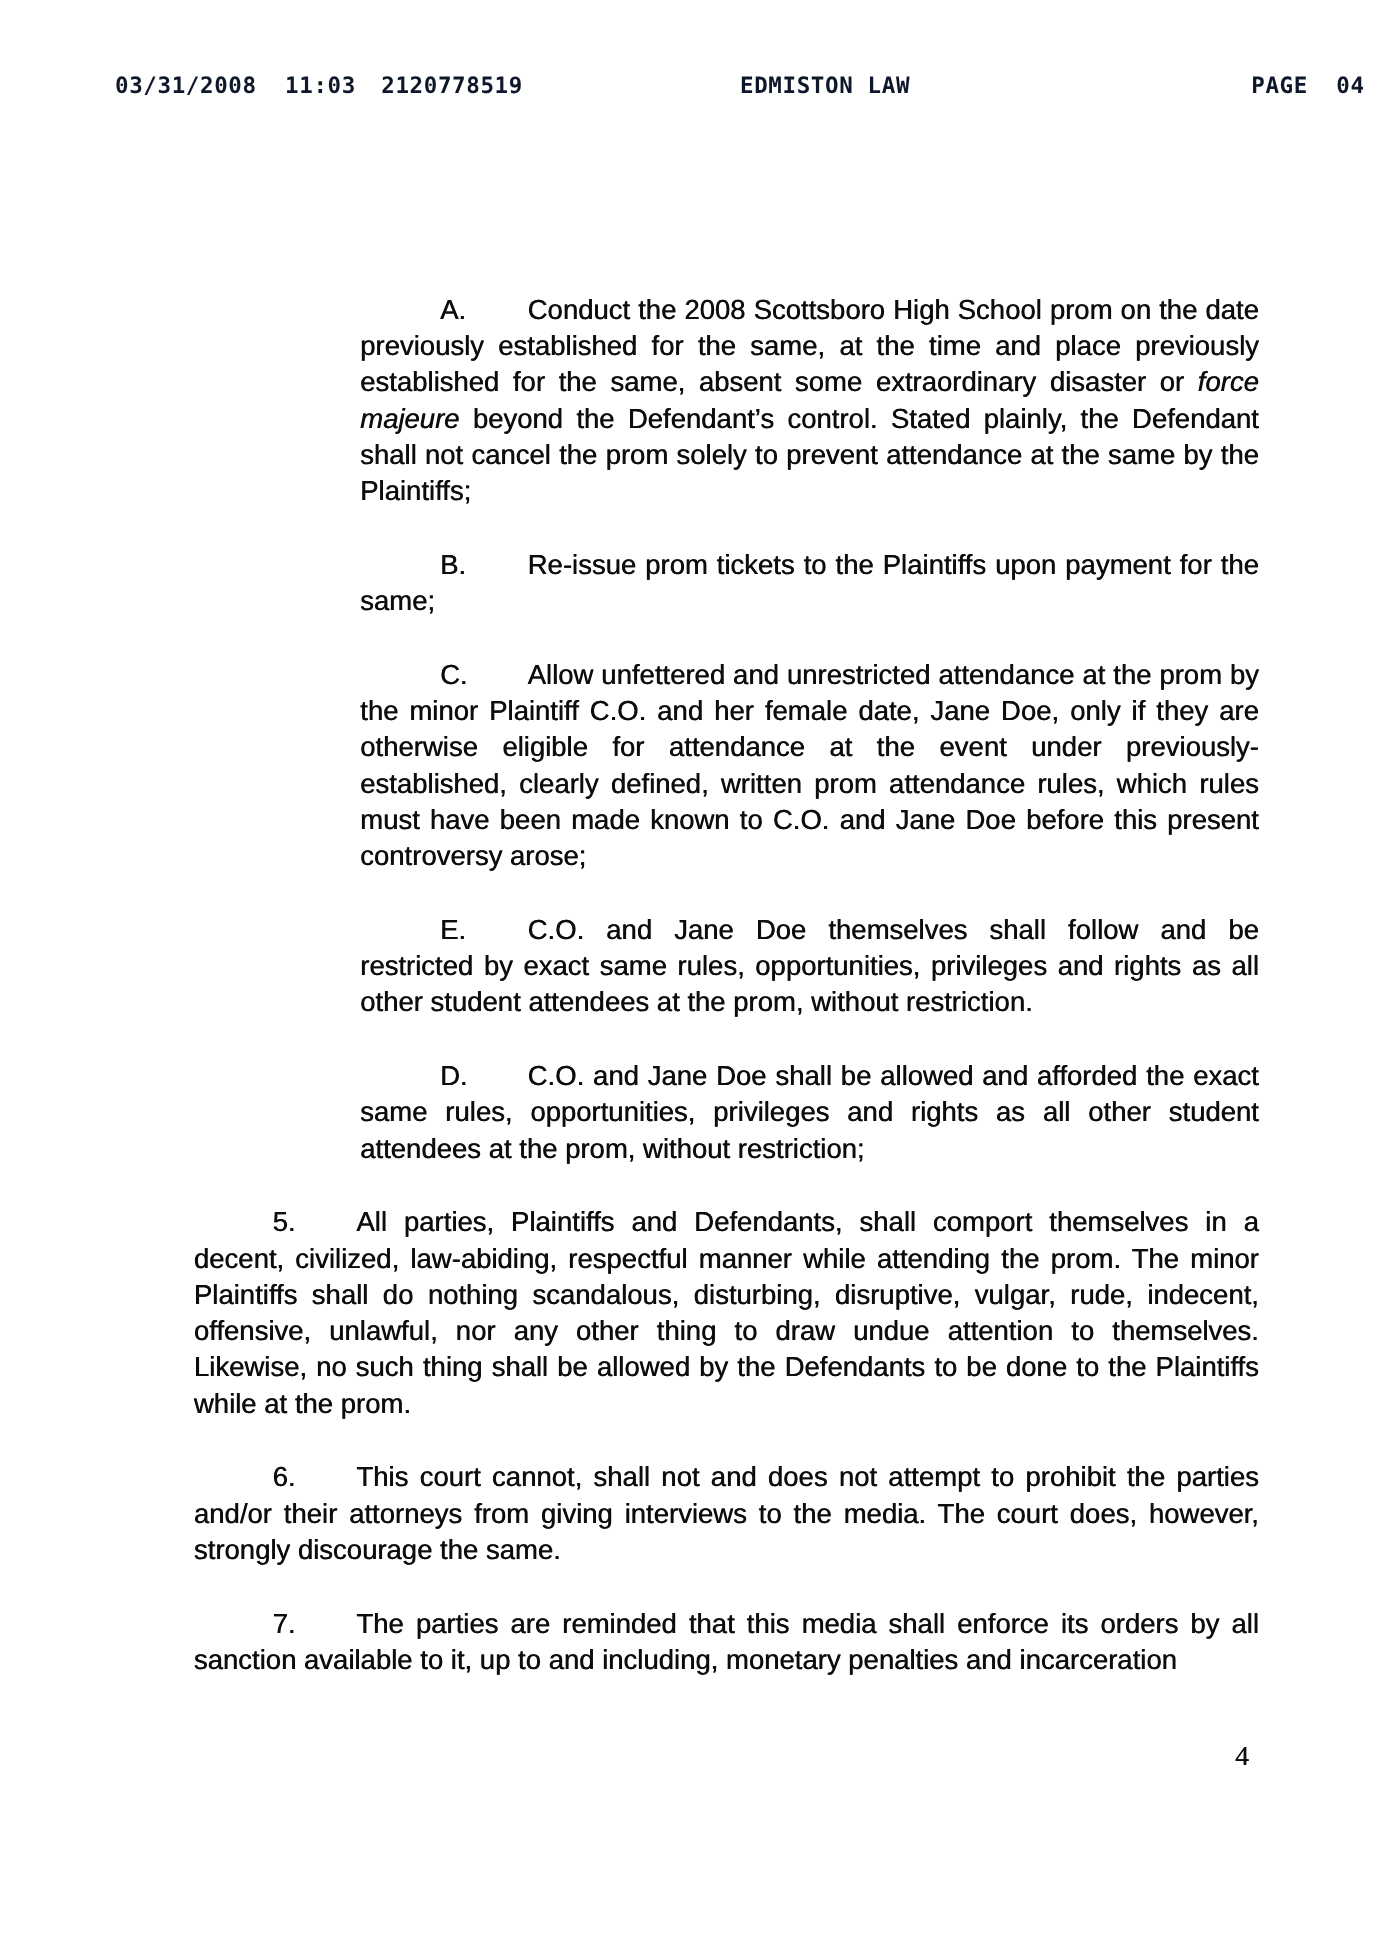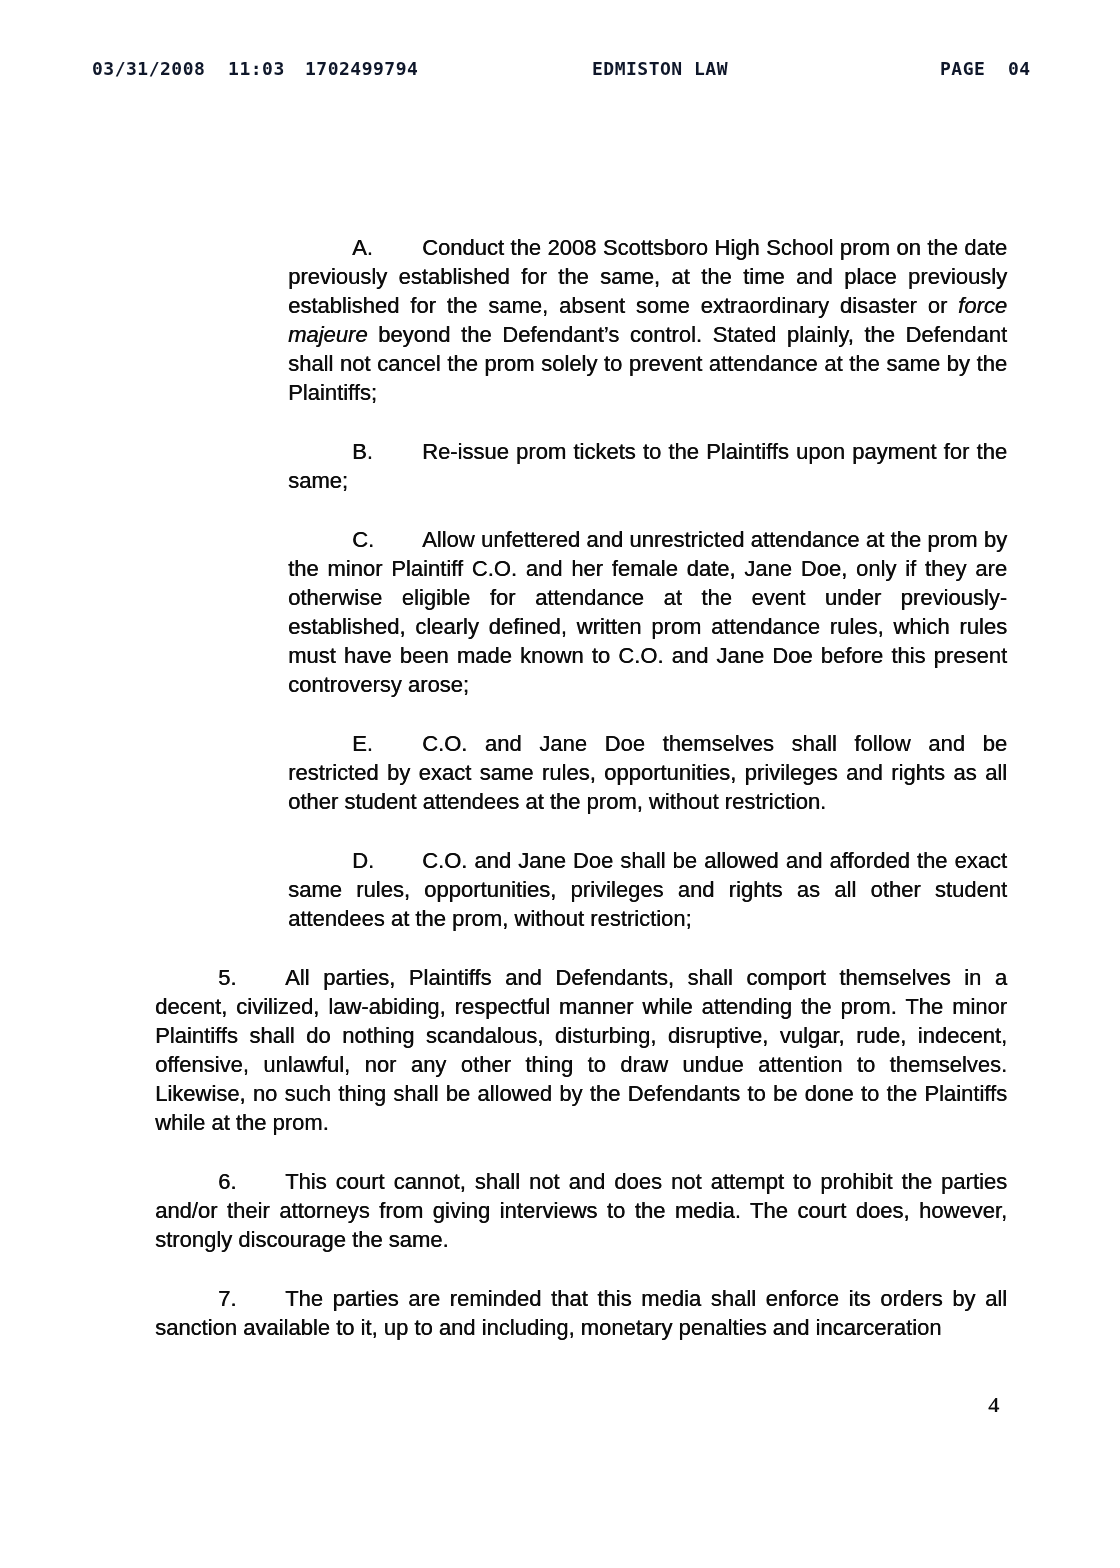--- a/index.html
+++ b/index.html
@@ -27,21 +27,21 @@
     color: #0f172a;
     letter-spacing: 0.5px;
   }
   .fax-header span {
     position: absolute;
     white-space: pre;
   }
   .hdr-datetime { left: 92px; }
   .hdr-number   { left: 305px; }
   .hdr-sender   { left: 592px; }
-  .hdr-page     { left: 940px; text-align: center; }
+  .hdr-page     { left: 1001px; text-align: center; }
 
   .doc-body {
     position: absolute;
     left: 155px;
     top: 233px;
     width: 852px;
     font-family: Liberation Sans, sans-serif;
     font-size: 22px;
     line-height: 29px;
     color: #0d0d0d;
@@ -77,21 +77,21 @@
     text-shadow: 0.4px 0 0 currentColor;
   }
 </style>
 </head>
 <body>
 
 <div class="fax-page">
 
   <div class="fax-header">
     <span class="hdr-datetime">03/31/2008  11:03</span>
-    <span class="hdr-number">1702499794</span>
+    <span class="hdr-number">2120778519</span>
     <span class="hdr-sender">EDMISTON LAW</span>
     <span class="hdr-page">PAGE  04</span>
   </div>
 
   <div class="doc-body">
 
     <p class="para lettered"><span class="plabel">A.</span><span>Conduct the 2008 Scottsboro High School prom on the date previously established for the same, at the time and place previously established for the same, absent some extraordinary disaster or </span><span class="it">force majeure</span><span> beyond the Defendant’s control.  Stated plainly, the Defendant shall not cancel the prom solely to prevent attendance at the same by the Plaintiffs;</span></p>
 
     <p class="para lettered"><span class="plabel">B.</span><span>Re-issue prom tickets to the Plaintiffs upon payment for the same;</span></p>
 

